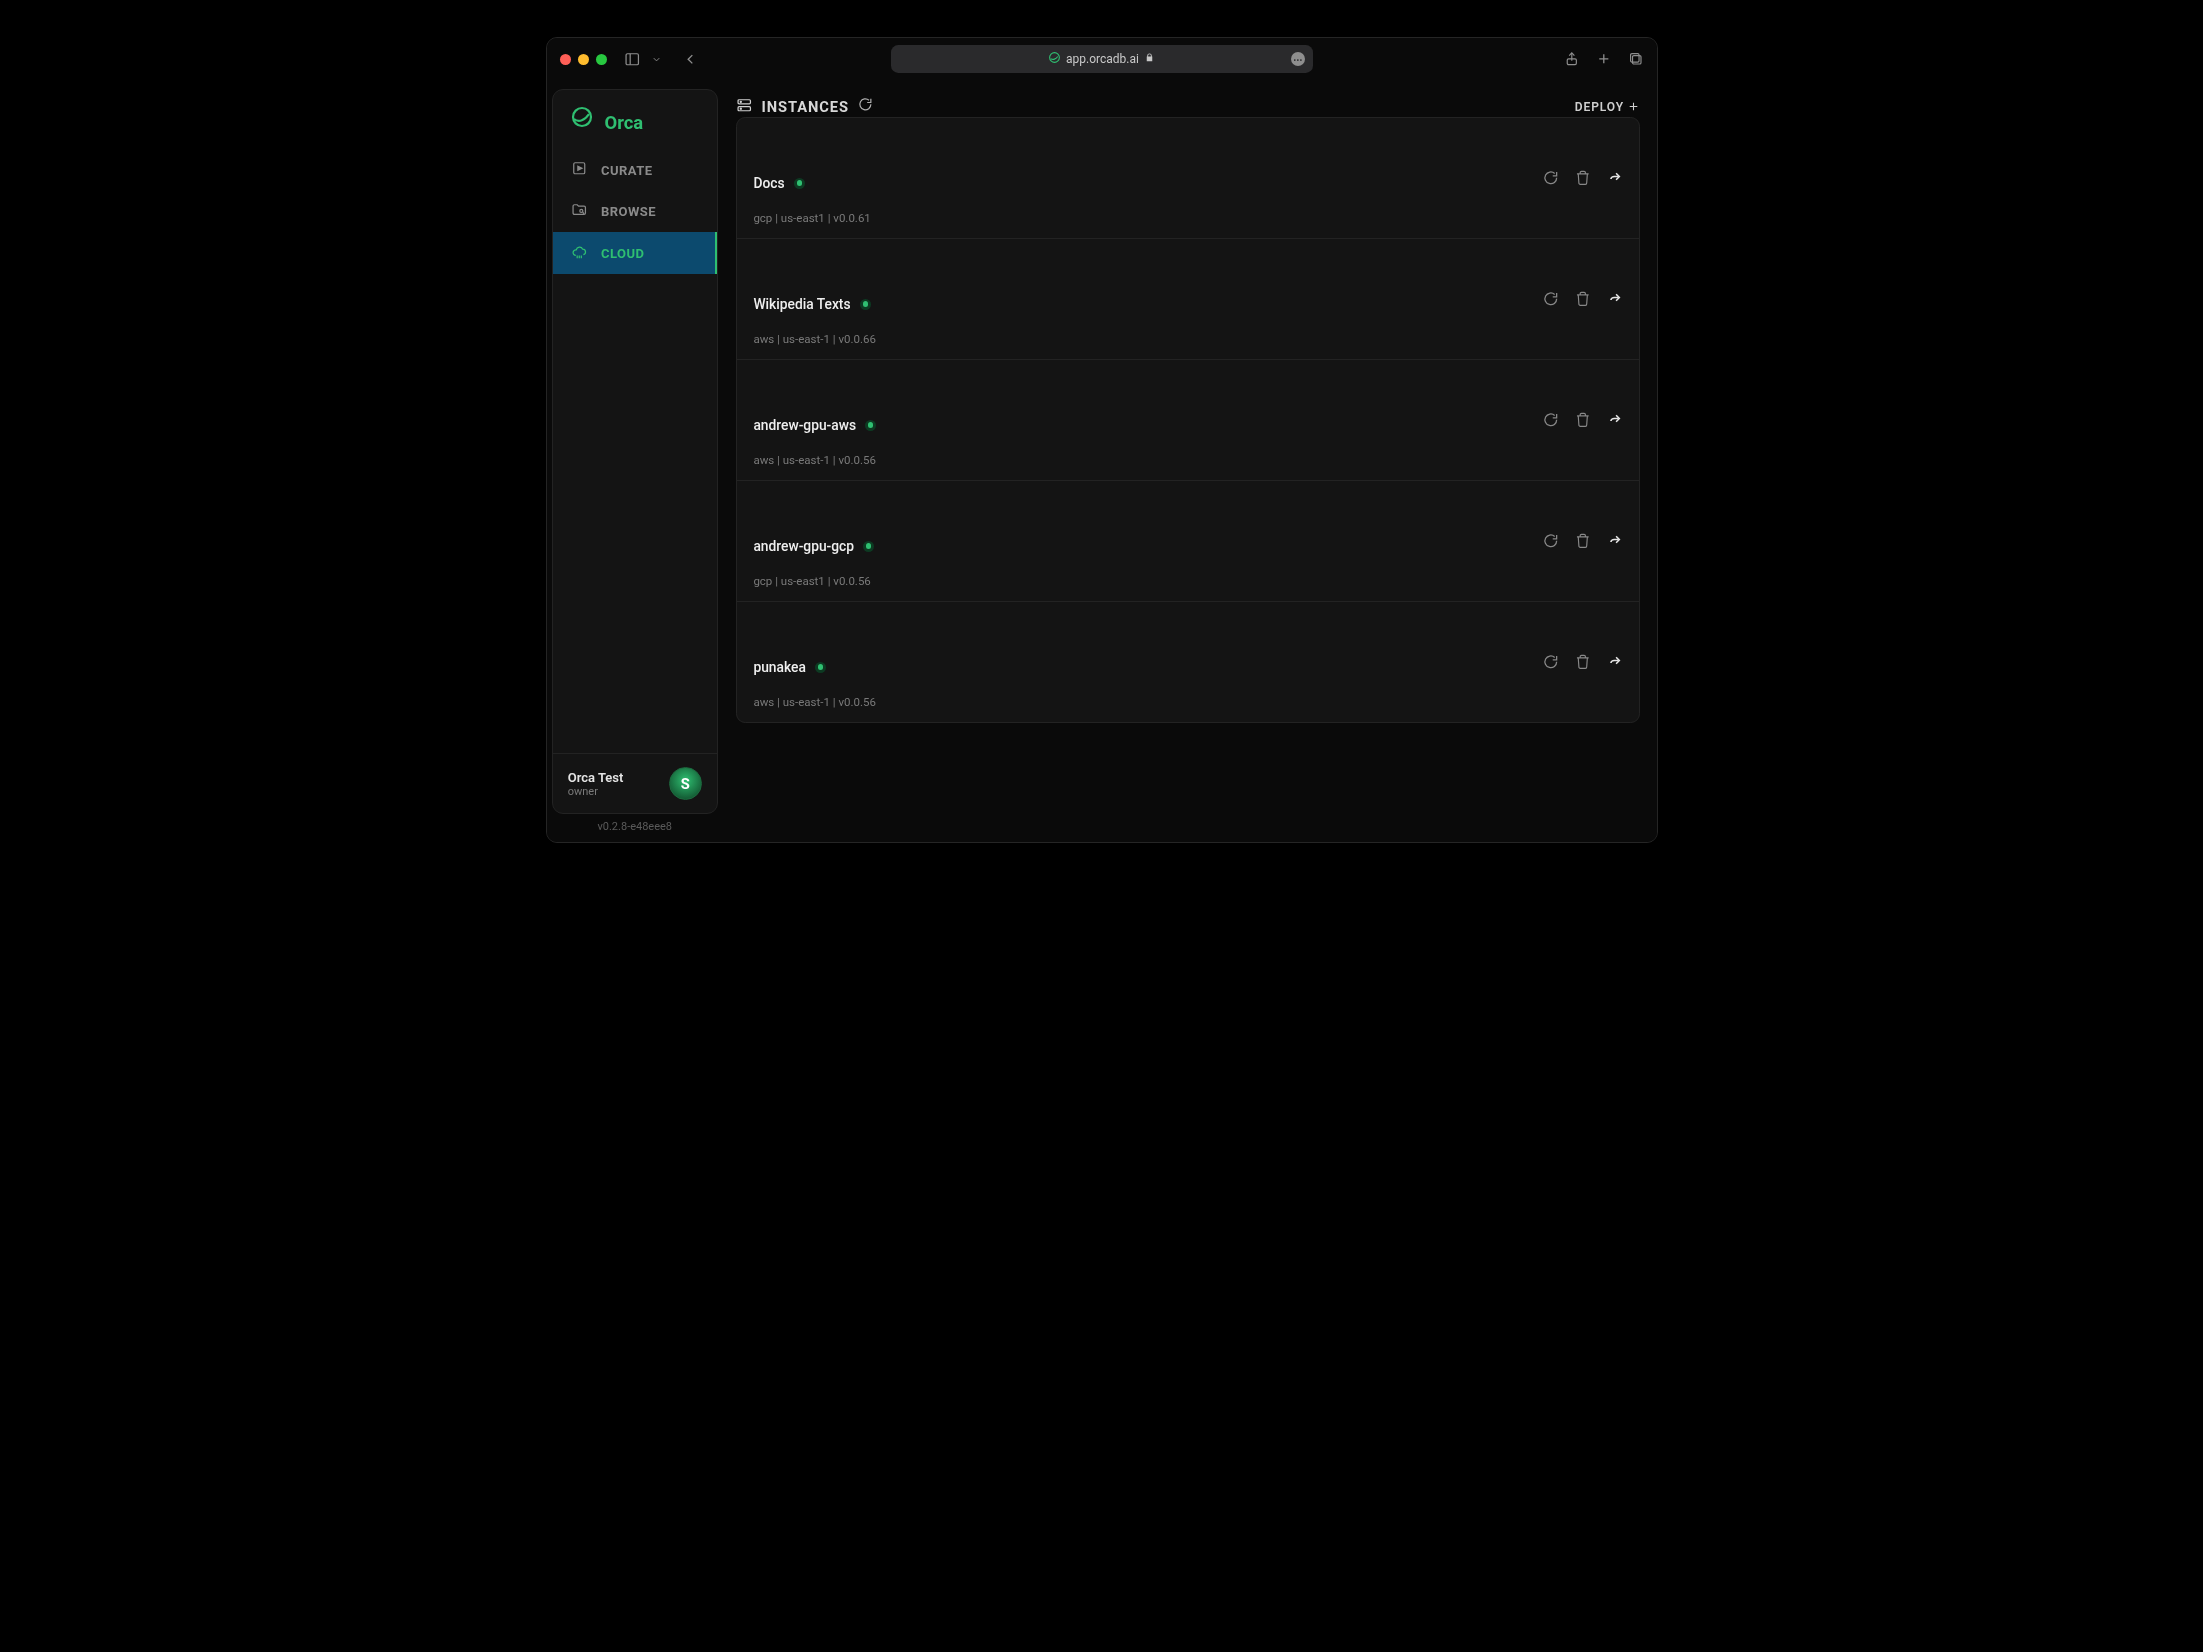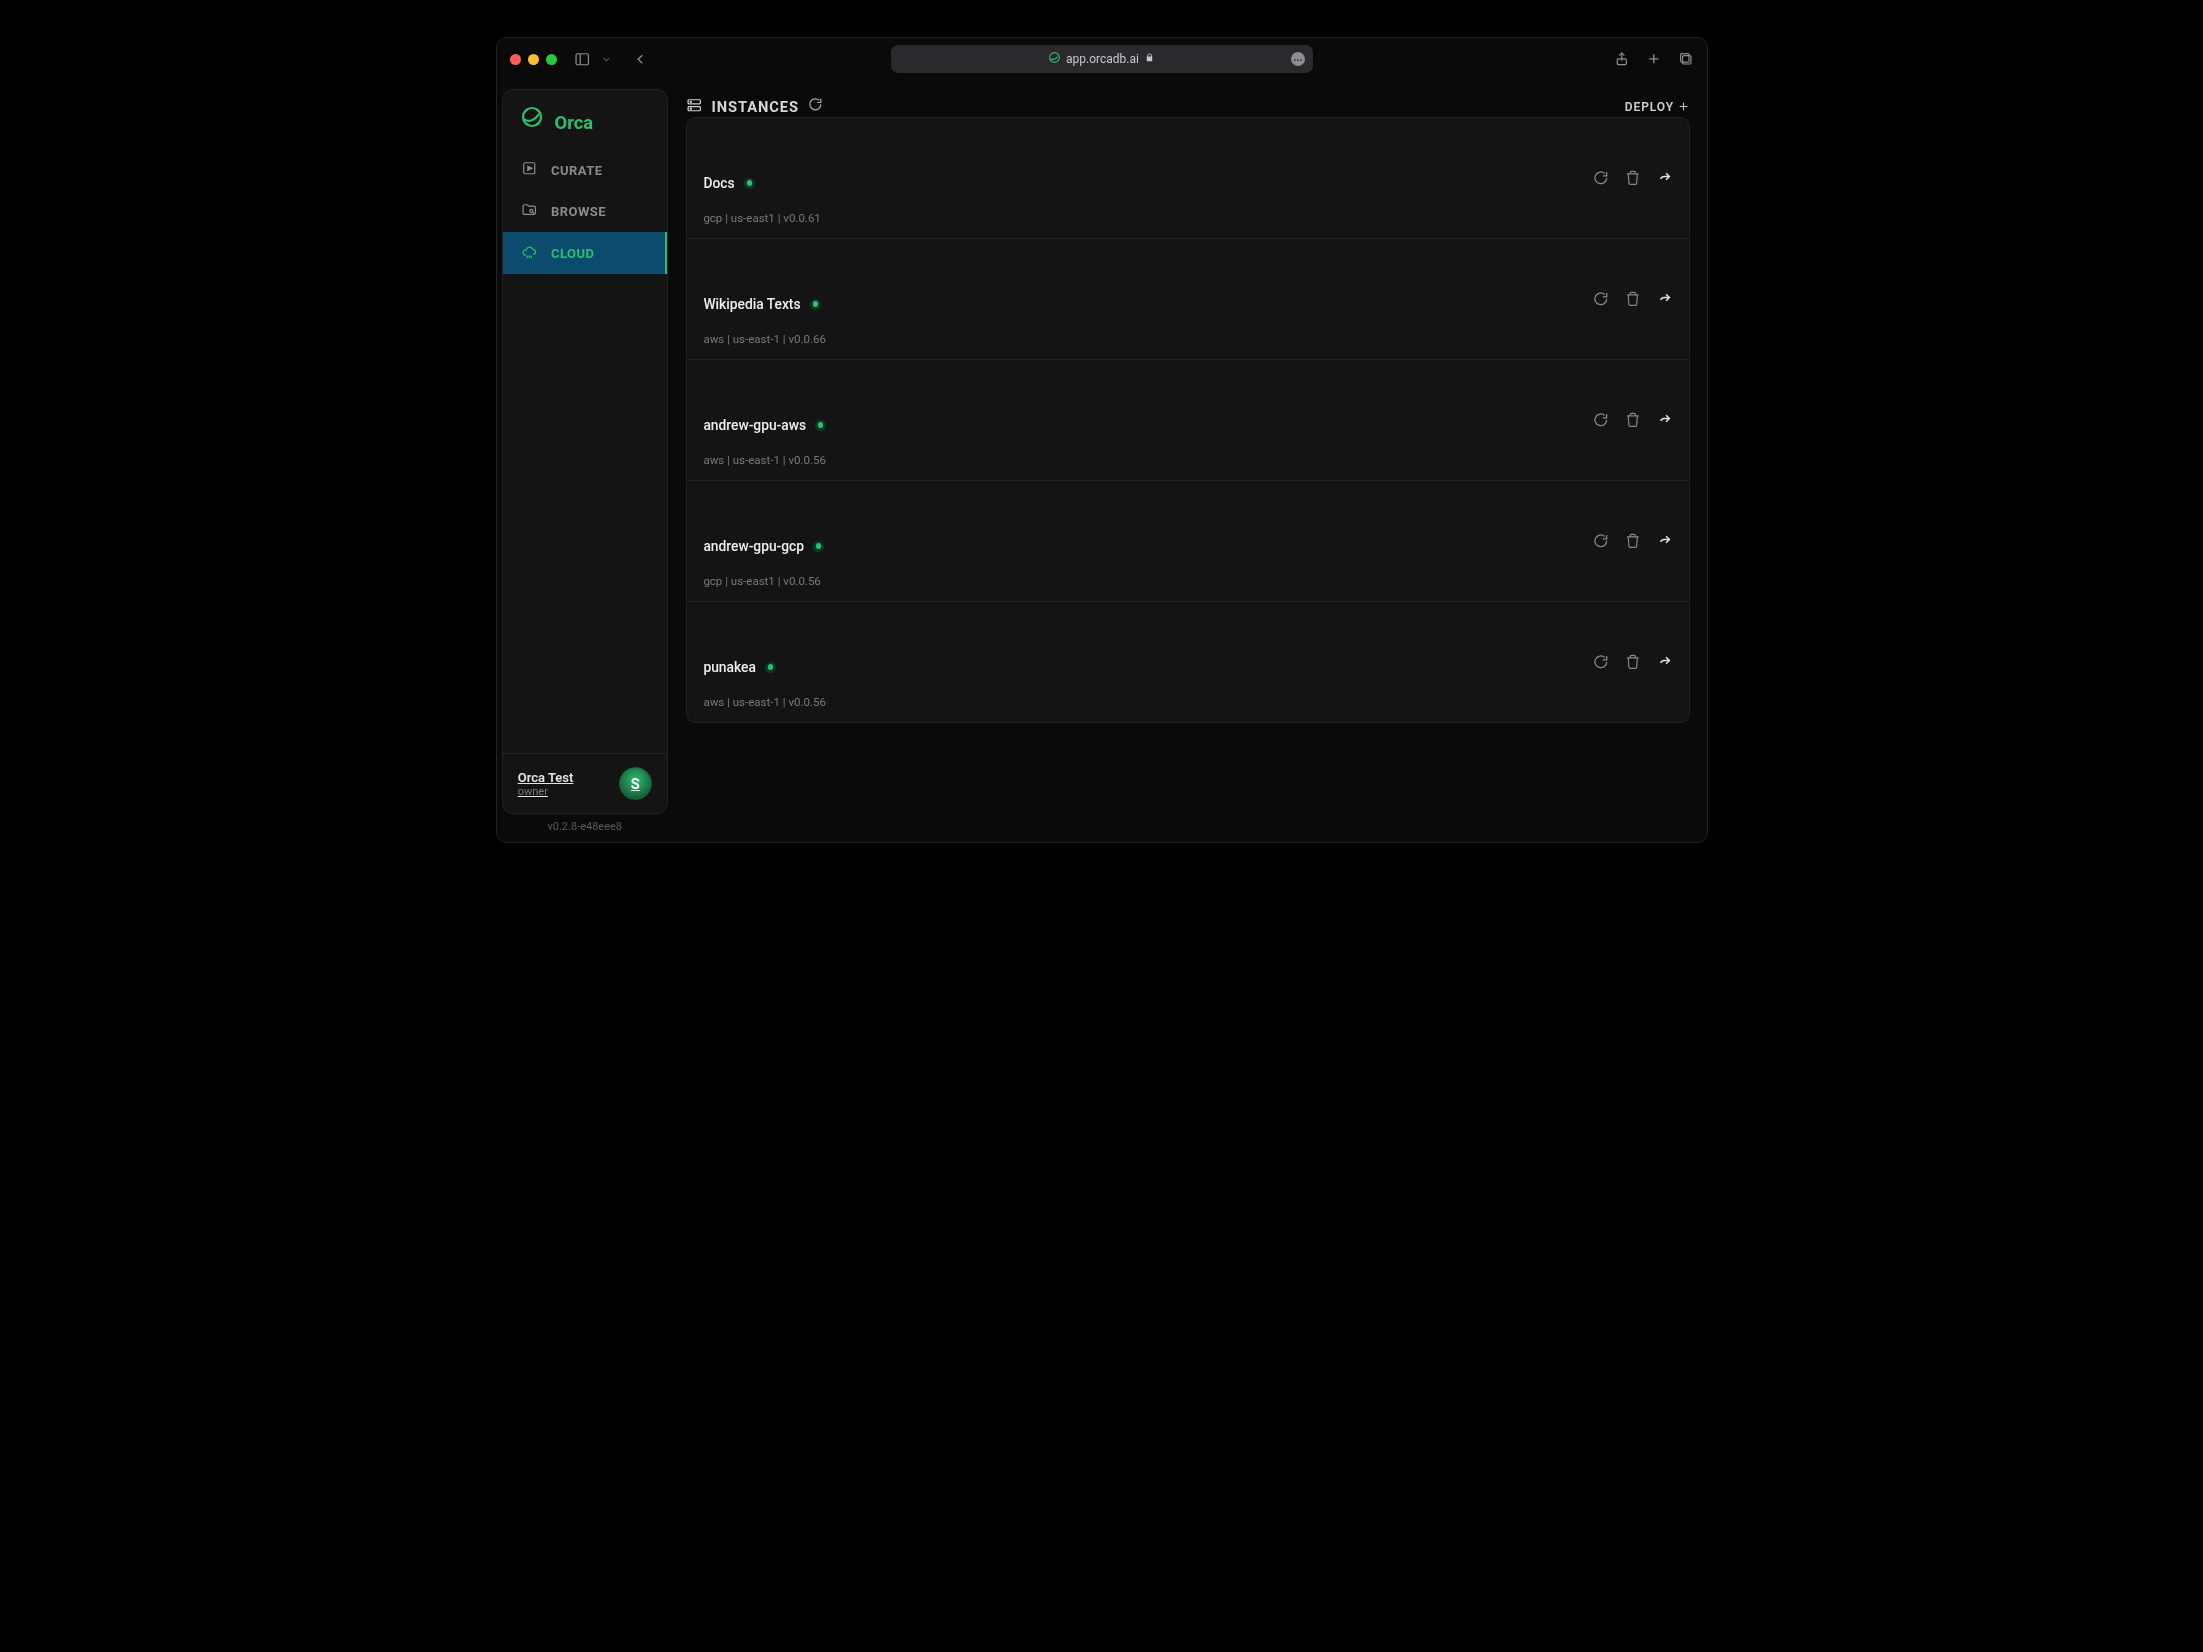--- a/index.html
+++ b/index.html
@@ -7,21 +7,21 @@
   body {
     background: #000;
     font-family: -apple-system, BlinkMacSystemFont, "Segoe UI", Roboto, sans-serif;
     display: flex;
     align-items: flex-start;
     justify-content: center;
     padding-top: 37px;
     color: #e5e5e5;
   }
   .window {
-    width: 1212px;
+    width: 1112px;
     background: #0a0a0a;
     border-radius: 11px;
     border: 0.9px solid #252525;
     overflow: hidden;
     box-shadow: 0 18.4px 55px rgba(0,0,0,0.6);
   }
   
   .browser-bar {
     height: 42px;
     display: flex;
@@ -112,21 +112,20 @@
     color: #2fbf71;
     border-right: 2.8px solid #2fbf71;
     text-align: center;
   }
   .sidebar-spacer { flex:1; }
   .account {
     border-top: 0.9px solid #232323;
     padding: 13px 14.7px;
     display:flex; align-items:center; justify-content:space-between;
     gap: 0;
-    text-decoration: underline;
   }
   .account-info { display:flex; flex-direction:column; }
   .account-name { color: #e5e5e5; font-size:13px; font-weight:600; }
   .account-role { color: #7a7a7a; font-size:11px; }
   .avatar {
     width: 33px; height: 33px; border-radius:50%;
     background: radial-gradient(circle at 50% 40%, #2fbf71, #0b3d22);
     border: 1.8px solid #1d6b3f;
     display:flex; align-items:center; justify-content:center;
     color:#fff; font-weight:700; font-size:14.7px;

